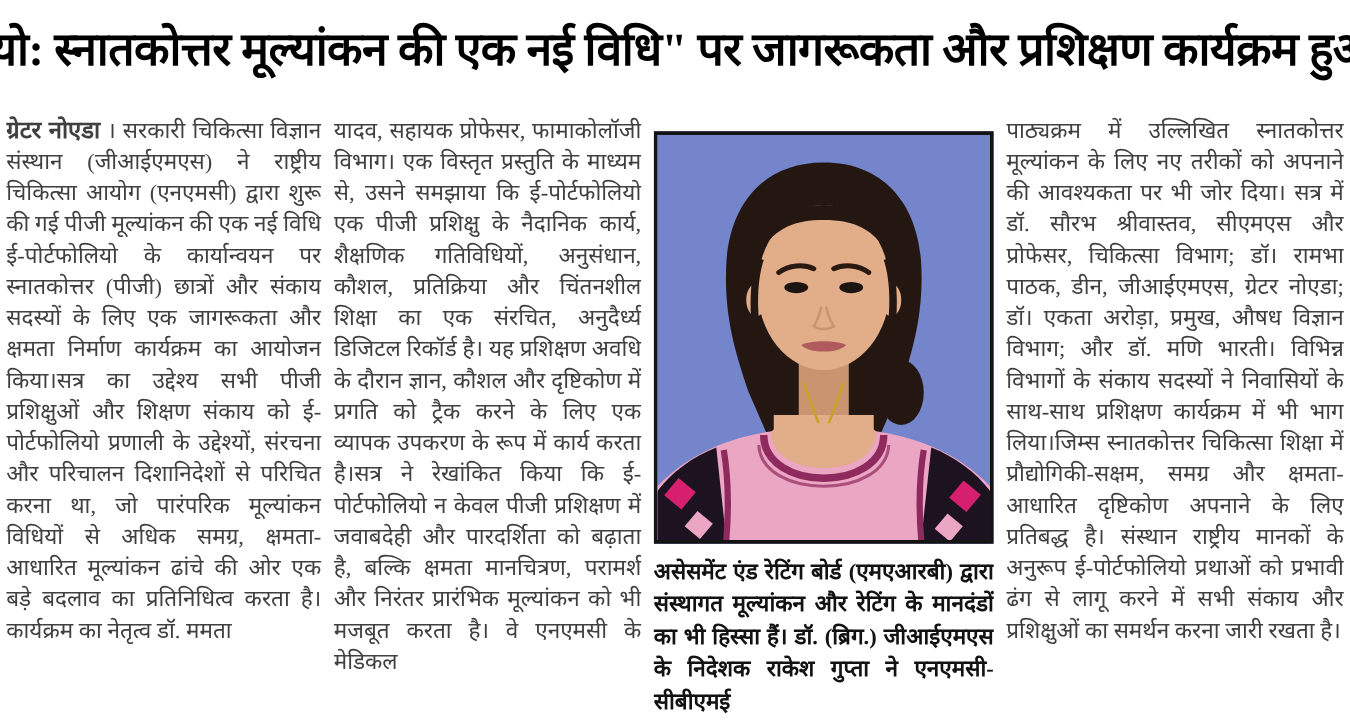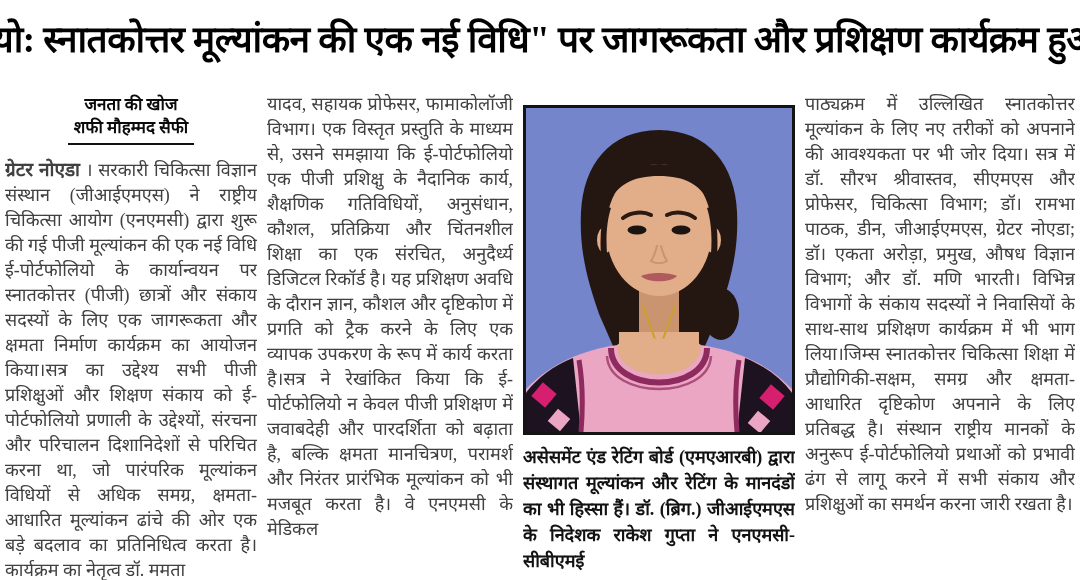--- a/index.html
+++ b/index.html
@@ -83,24 +83,20 @@
 
 <div class="page">
 
   <div class="headline-wrap">
     <h1 class="headline">ई-पोर्टफोलियो: स्नातकोत्तर मूल्यांकन की एक नई विधि" पर जागरूकता और प्रशिक्षण कार्यक्रम हुआ आयोजित</h1>
   </div>
 
   <div class="content">
 
     <div class="col">
-      <div class="byline">
-        <div>जनता की खोज</div>
-        <div class="byline-author">शफी मौहम्मद सैफी</div>
-      </div>
       <p class="body-text"><strong class="dateline">ग्रेटर नोएडा</strong><span> । सरकारी चिकित्सा विज्ञान संस्थान (जीआईएमएस) ने राष्ट्रीय चिकित्सा आयोग (एनएमसी) द्वारा शुरू की गई पीजी मूल्यांकन की एक नई विधि ई-पोर्टफोलियो के कार्यान्वयन पर स्नातकोत्तर (पीजी) छात्रों और संकाय सदस्यों के लिए एक जागरूकता और क्षमता निर्माण कार्यक्रम का आयोजन किया।सत्र का उद्देश्य सभी पीजी प्रशिक्षुओं और शिक्षण संकाय को ई-पोर्टफोलियो प्रणाली के उद्देश्यों, संरचना और परिचालन दिशानिदेशों से परिचित करना था, जो पारंपरिक मूल्यांकन विधियों से अधिक समग्र, क्षमता-आधारित मूल्यांकन ढांचे की ओर एक बड़े बदलाव का प्रतिनिधित्व करता है।कार्यक्रम का नेतृत्व डॉ. ममता</span></p>
     </div>
 
     <div class="col">
       <p class="body-text">यादव, सहायक प्रोफेसर, फामाकोलॉजी विभाग। एक विस्तृत प्रस्तुति के माध्यम से, उसने समझाया कि ई-पोर्टफोलियो एक पीजी प्रशिक्षु के नैदानिक कार्य, शैक्षणिक गतिविधियों, अनुसंधान, कौशल, प्रतिक्रिया और चिंतनशील शिक्षा का एक संरचित, अनुदैर्ध्य डिजिटल रिकॉर्ड है। यह प्रशिक्षण अवधि के दौरान ज्ञान, कौशल और दृष्टिकोण में प्रगति को ट्रैक करने के लिए एक व्यापक उपकरण के रूप में कार्य करता है।सत्र ने रेखांकित किया कि ई-पोर्टफोलियो न केवल पीजी प्रशिक्षण में जवाबदेही और पारदर्शिता को बढ़ाता है, बल्कि क्षमता मानचित्रण, परामर्श और निरंतर प्रारंभिक मूल्यांकन को भी मजबूत करता है। वे एनएमसी के मेडिकल</p>
     </div>
 
     <div class="col">
       <figure class="photo-figure">
         <div class="photo-frame">

